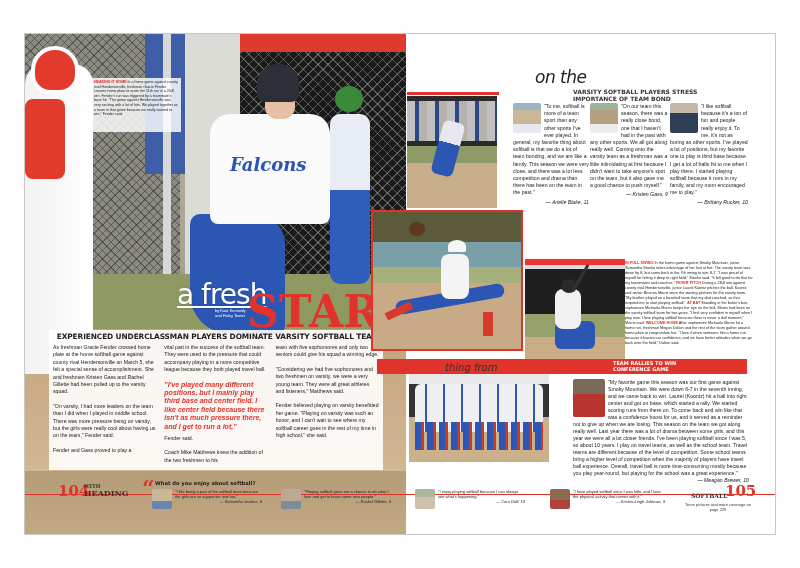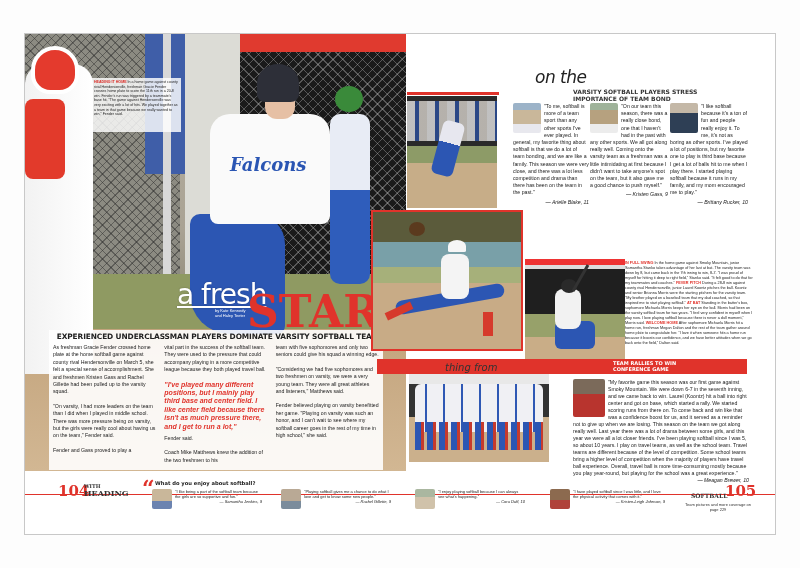--- a/index.html
+++ b/index.html
@@ -1,21 +1,21 @@
 <!DOCTYPE html>
 <html><head>
 <meta charset="utf-8">
 <style>
   * { box-sizing: border-box; margin: 0; padding: 0; }
   html, body { width: 800px; height: 568px; background: #fdfdfd; overflow: hidden; font-family: "Liberation Sans", sans-serif; }
   .spread { position: absolute; left: 24px; top: 33px; width: 752px; height: 502px; background: #fff; border: 1px solid #c8c8c8; overflow: hidden; }
   .abs { position: absolute; }
 
   
-  .hero { left: 0; top: 0; width: 381px; height: 437px; overflow: hidden;
+  .hero { left: 0; top: 0; width: 381px; height: 500px; overflow: hidden;
     background: linear-gradient(180deg, #b9b4a7 0%, #a9a293 45%, #8f8977 62%, #a5916d 75%, #c3a883 100%); }
   .hero .fence { left: 0; top: 0; width: 155px; height: 250px;
     background-image: repeating-linear-gradient(45deg, rgba(40,40,40,.45) 0 1px, transparent 1px 6px), repeating-linear-gradient(-45deg, rgba(40,40,40,.45) 0 1px, transparent 1px 6px);
     background-color: #8c8b82; }
   .hero .blue-wall { left: 120px; top: 0; width: 40px; height: 140px; background: #3f5ea8; }
   .hero .post { left: 138px; top: 0; width: 8px; height: 250px; background: #d8d8d8; }
   .hero .block-wall { left: 160px; top: 0; width: 60px; height: 250px; background: #dcdcd6; }
   .hero .red-roof { left: 215px; top: 0; width: 166px; height: 18px; background: #e03a2f; }
   .hero .dugout { left: 215px; top: 18px; width: 166px; height: 232px; background: #1a1a1a;
     background-image: repeating-linear-gradient(45deg, rgba(200,200,200,.35) 0 1px, transparent 1px 7px), repeating-linear-gradient(-45deg, rgba(200,200,200,.35) 0 1px, transparent 1px 7px); }

